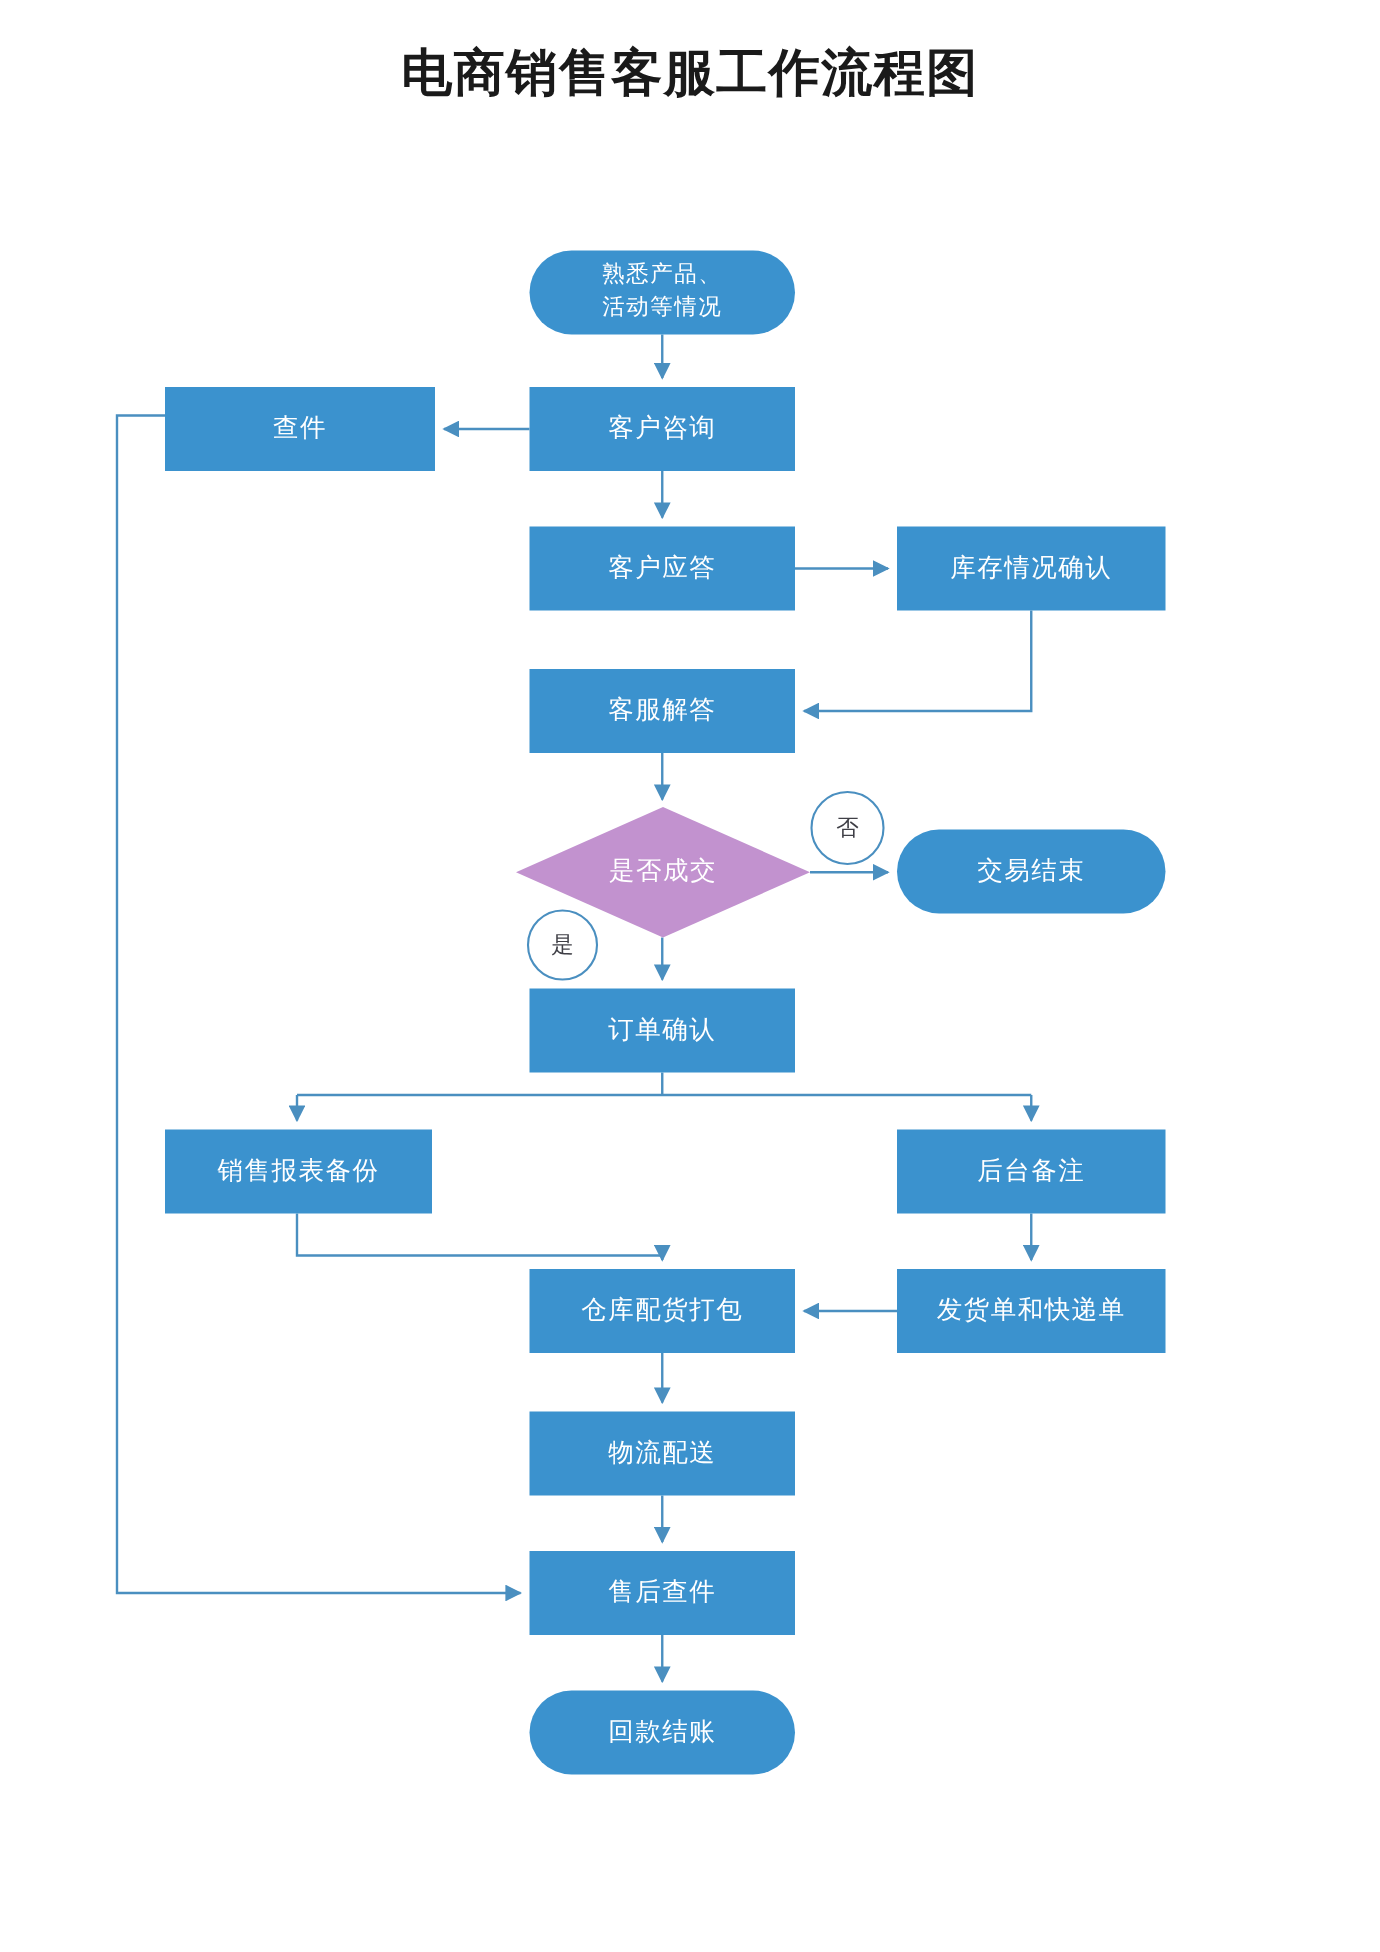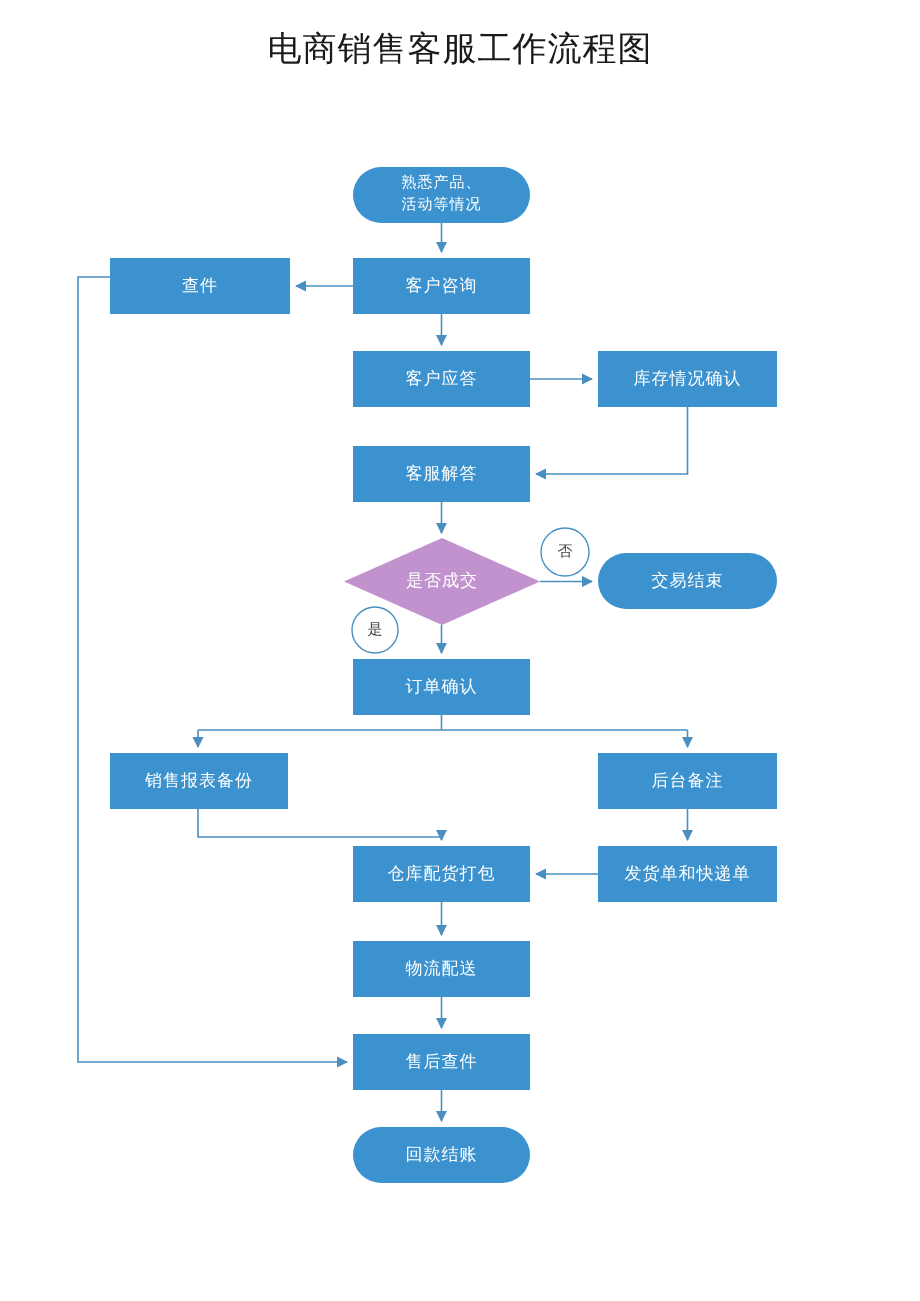--- a/index.html
+++ b/index.html
@@ -15,21 +15,21 @@
     overflow: hidden;
   }
   #page-title {
     position: absolute;
     top: 26px;
     left: 0;
     width: 920px;
     text-align: center;
     font-family: "Liberation Serif", serif;
     font-size: 34px;
-    font-weight: 400;
+    font-weight: 700;
     color: #1a1a1a;
     letter-spacing: 1px;
   }
   #flowchart {
     position: absolute;
     top: 0;
     left: 0;
   }
   .node-label {
     font-family: "Liberation Serif", serif;

